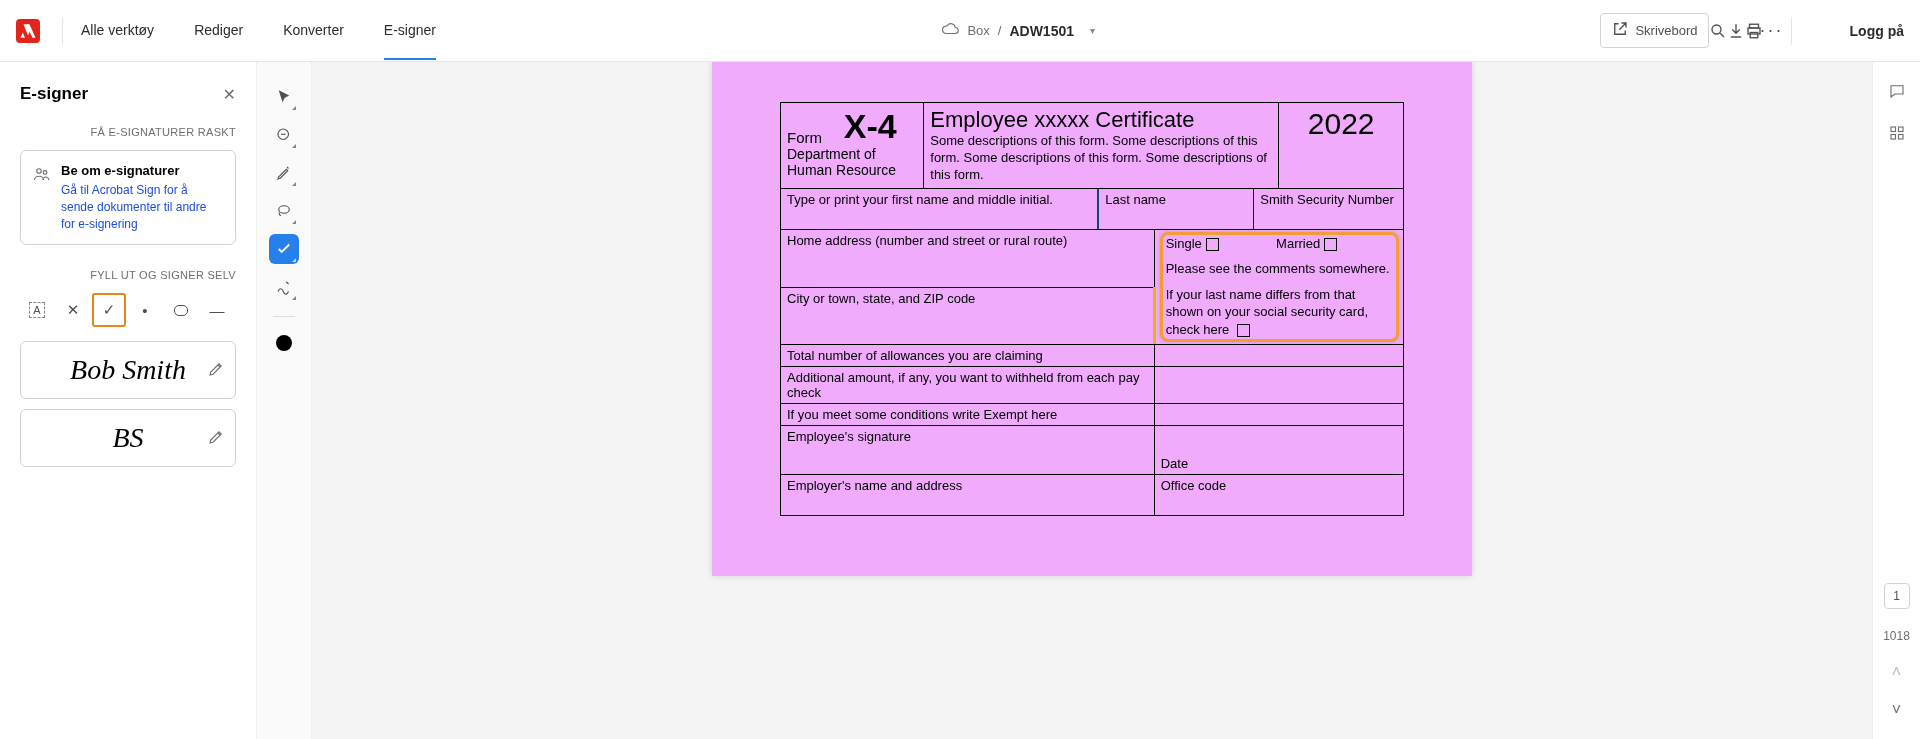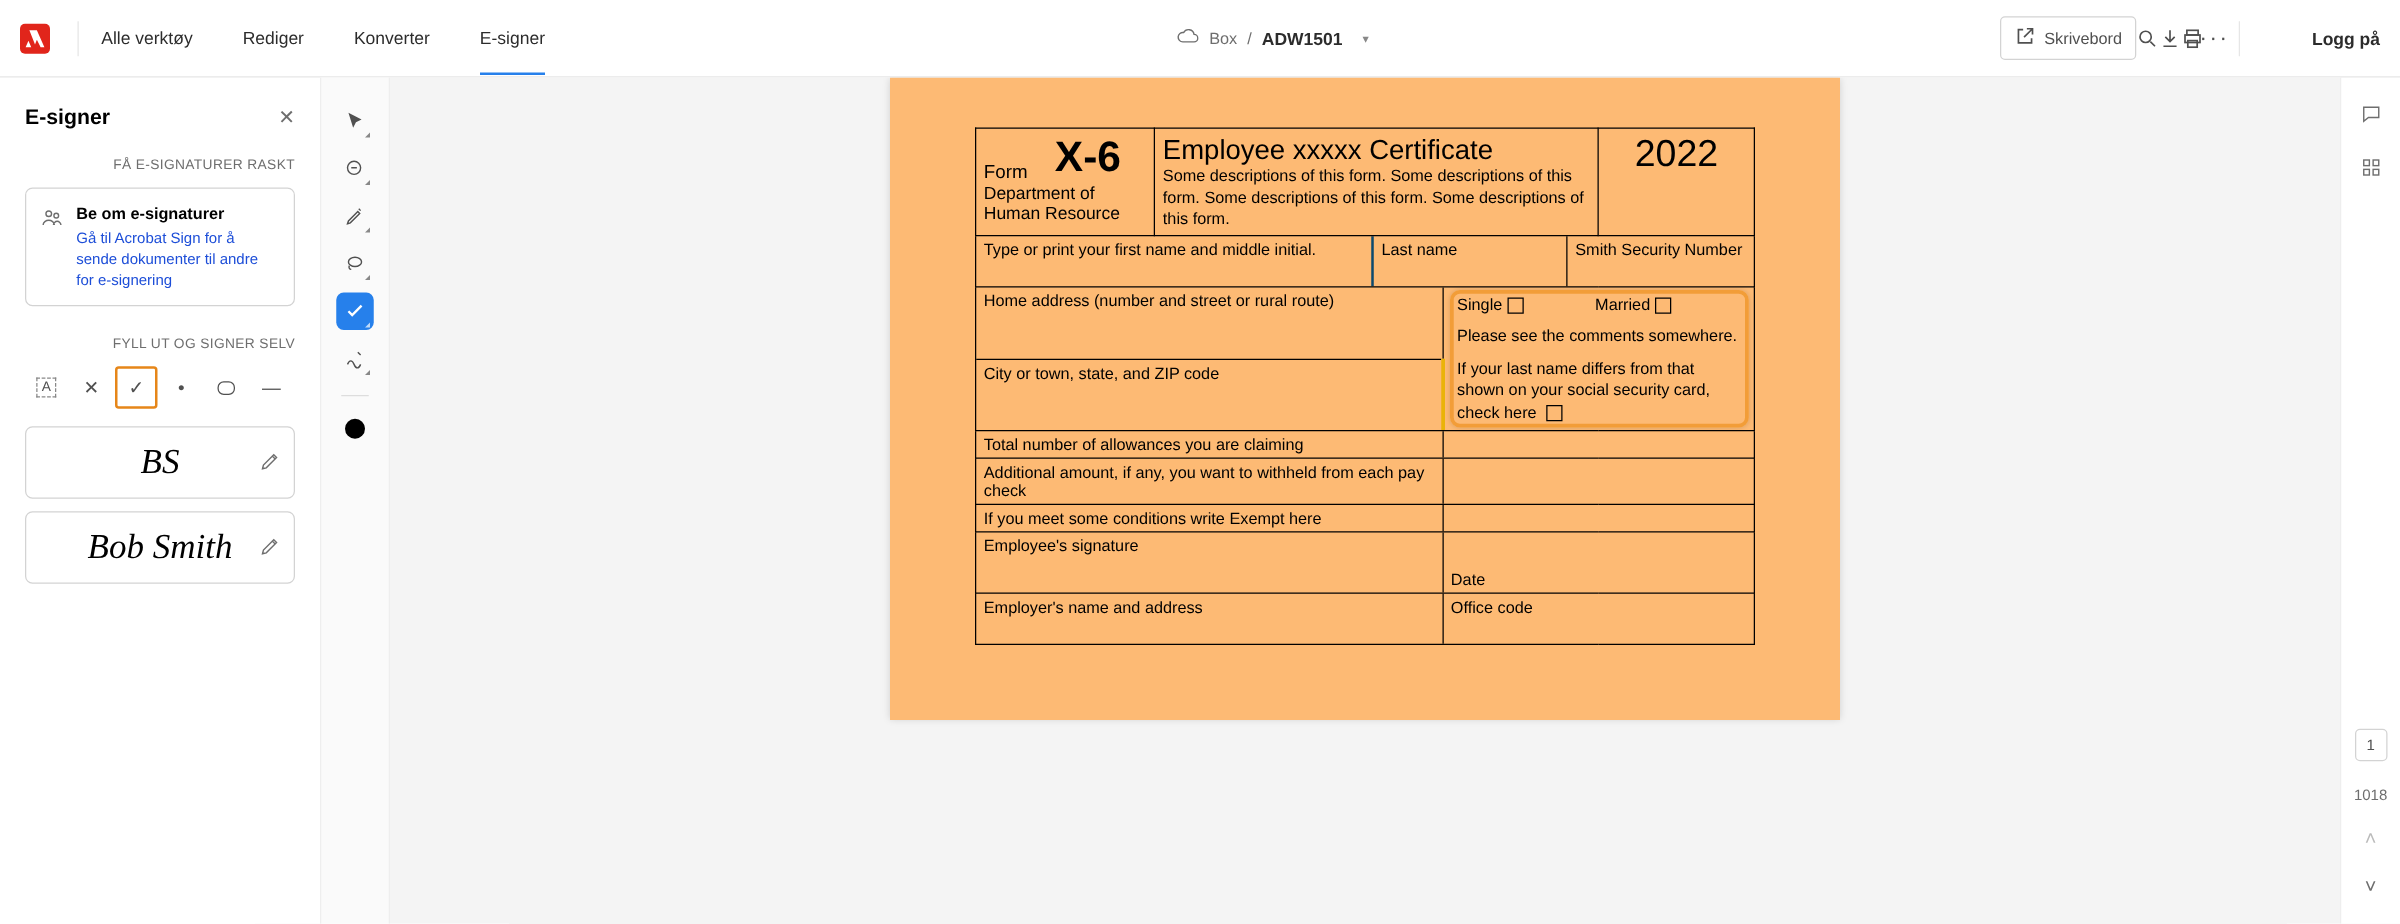--- a/index.html
+++ b/index.html
@@ -39,21 +39,21 @@
 .initials { font-family: "Brush Script MT", cursive; font-size: 28px; font-style: italic; }
 
 .toolstrip { width: 56px; background: #fafafa; border-right: 1px solid #eee; border-left: 1px solid #eee; display: flex; flex-direction: column; align-items: center; padding-top: 20px; gap: 8px; }
 .tsbtn { width: 30px; height: 30px; border-radius: 6px; display: flex; align-items: center; justify-content: center; cursor: pointer; color: #505050; position: relative; }
 .tsbtn.active { background: #2680eb; color: #fff; }
 .tsbtn .tri { position: absolute; bottom: 2px; right: 3px; width: 0; height: 0; border-left: 4px solid transparent; border-bottom: 4px solid #888; }
 .tsbtn.active .tri { border-bottom-color: rgba(255,255,255,.7); }
 .colordot { width: 16px; height: 16px; border-radius: 50%; background: #000; margin-top: 10px; cursor: pointer; }
 
 .canvas { flex: 1; background: #f4f4f4; overflow: auto; display: flex; flex-direction: column; align-items: center; padding: 0 0 40px 0; position: relative; }
-.page { width: 760px; background: #fdba74; box-shadow: 0 0 6px rgba(0,0,0,.15); margin-top: 0; padding: 40px 68px 60px 68px; }
+.page { width: 760px; background: #f0abfc; box-shadow: 0 0 6px rgba(0,0,0,.15); margin-top: 0; padding: 40px 68px 60px 68px; }
 
 .form { width: 100%; font-size: 13px; color: #000; border-collapse: collapse; }
 .form td { border: 1px solid #000; padding: 4px 6px; vertical-align: top; }
 table.inner { width:100%; border-collapse:collapse; }
 table.inner td { border:none; padding:0; }
 .formnum { font-size: 34px; font-weight: bold; font-family: Arial; }
 .cert-title { font-size: 22px; font-family: Arial; }
 .cert-desc { font-size: 13px; font-family: Arial; line-height:1.3; }
 .year { font-size: 30px; text-align: center; font-family: Arial; }
 .highlight { position: relative; }
@@ -151,27 +151,27 @@
         </div>
       <div class="toolbtn">✕</div>
       <div class="toolbtn selected">✓</div>
       <div class="toolbtn">•</div>
       <div class="toolbtn">
           <span style="width:14px;height:11px;border:1.5px solid #505050;border-radius:5px;display:inline-block"></span>
         </div>
       <div class="toolbtn">—</div>
     </div>
     <div class="signbox">
-      <span class="initials">BS</span>
+      <span class="sigtext">Bob Smith</span>
       <span class="edit"><svg viewBox="0 0 24 24" fill="none" stroke="#6e6e6e" stroke-width="1.5">
             <path d="M4 20l4-1 11-11-3-3L5 16l-1 4zM14 6l3 3"></path>
           </svg></span>
     </div>
     <div class="signbox">
-      <span class="sigtext">Bob Smith</span>
+      <span class="initials">BS</span>
       <span class="edit"><svg viewBox="0 0 24 24" fill="none" stroke="#6e6e6e" stroke-width="1.5">
             <path d="M4 20l4-1 11-11-3-3L5 16l-1 4zM14 6l3 3"></path>
           </svg></span>
     </div>
   </div>
 
   <div class="toolstrip">
     <div class="tsbtn">
         <svg viewBox="0 0 24 24" fill="#505050">
           <path d="M5 3l5 16 3-6 6-3z"></path>
@@ -217,21 +217,21 @@
   <div class="canvas">
     <div class="page">
       <table class="form">
         <tbody>
             <tr>
           <td style="width:23%">
             <table class="inner">
                   <tbody>
                     <tr>
               <td style="vertical-align:bottom;font-size:15px;padding-right:6px">Form</td>
-              <td class="formnum">X-6</td>
+              <td class="formnum">X-4</td>
             </tr>
                   </tbody>
                 </table>
             <div style="font-size:14px;white-space:pre-line">Department of
 Human Resource</div>
           </td>
           <td style="width:57%">
             <div class="cert-title">Employee xxxxx Certificate</div>
             <div class="cert-desc">Some descriptions of this form. Some descriptions of this form. Some descriptions of this form. Some descriptions of this form.</div>
           </td>

